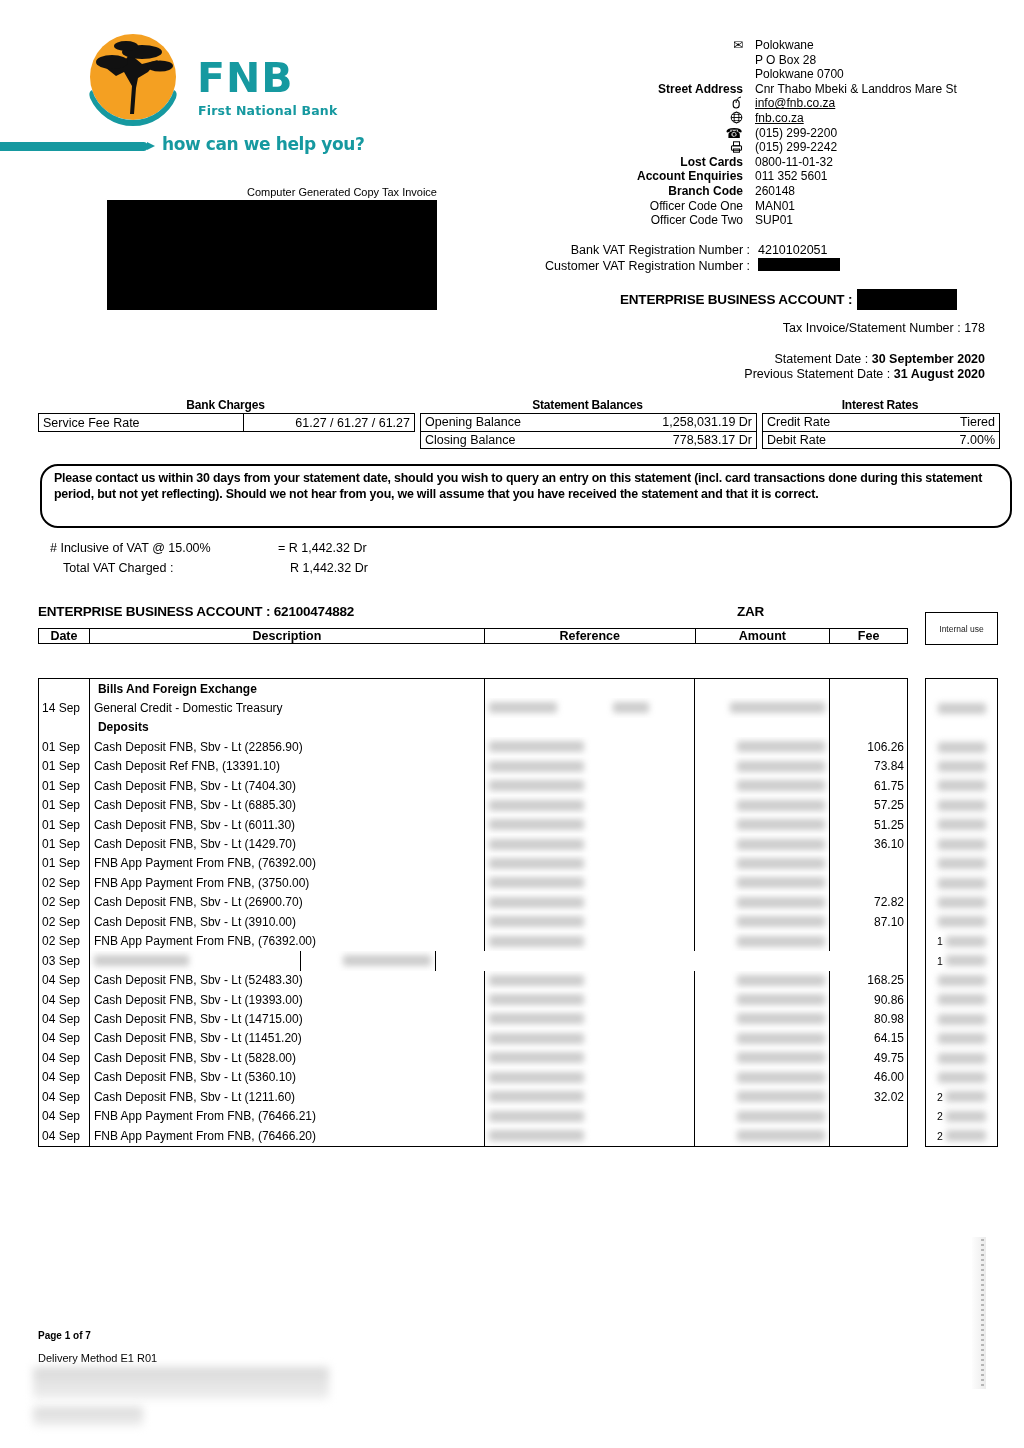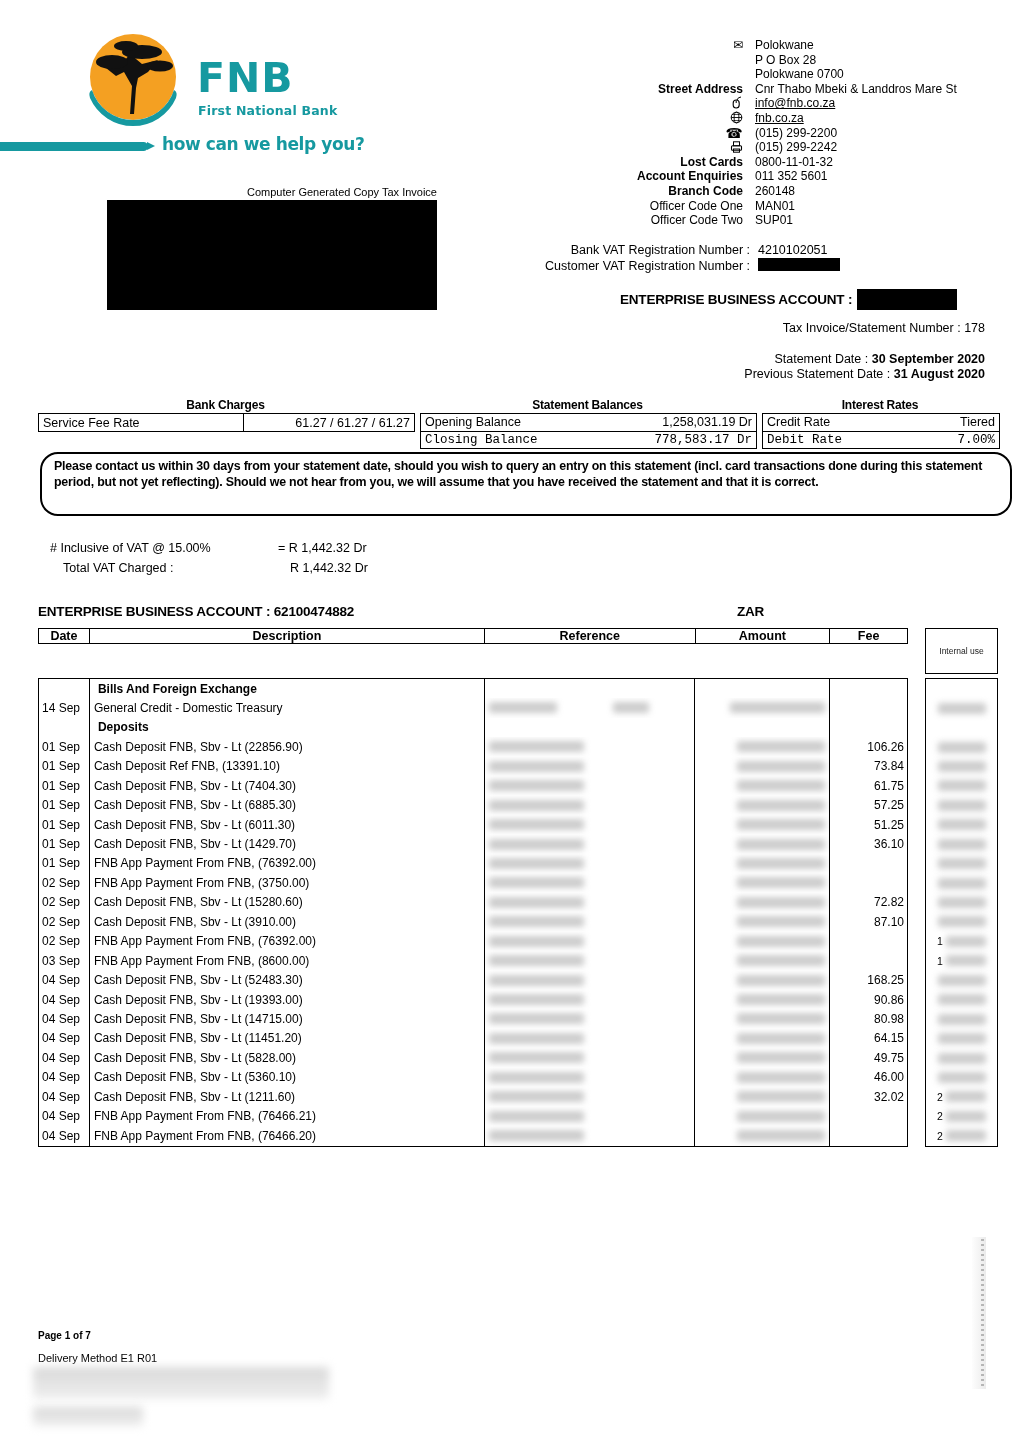--- a/index.html
+++ b/index.html
@@ -28,21 +28,21 @@
   .reg .c-label{text-align:right;}
   .blackbox{background:#000;display:inline-block;}
   .ent-head{font-weight:bold;font-size:13.5px;letter-spacing:-.2px;display:flex;align-items:center;}
   .meta-line{font-size:12.5px;text-align:right;white-space:nowrap;}
   .meta-line b{font-weight:bold;}
 
   
   .sum-title{font-weight:bold;font-size:12px;text-align:center;letter-spacing:-.2px;}
   .sum-table{border:1.5px solid #000;font-size:12.5px;}
   .sum-row{display:flex;justify-content:space-between;height:16.5px;align-items:center;padding:0 4px;}
-  .sum-row + .sum-row{border-top:1.5px solid #000;font-family:Liberation Mono, monospace;}
+  .sum-row + .sum-row{border-top:1.5px solid #000;}
   .bc-table{display:flex;border:1.5px solid #000;font-size:12.5px;height:17px;}
   .bc-cell{display:flex;align-items:center;padding:0 4px;}
   .bc-cell.val{border-left:1.5px solid #000;flex:1;justify-content:flex-end;}
 
   
   .notice{border:2px solid #000;border-radius:18px;padding:4px 12px;font-weight:bold;
           font-size:12.4px;line-height:1.3;letter-spacing:-.2px;}
 
   
   .vat-line{font-size:12.5px;}
@@ -208,38 +208,38 @@
     <div class="sum-row">
       <span>Credit Rate</span>
         <span>Tiered</span>
     </div>
     <div class="sum-row">
       <span>Debit Rate</span>
         <span>7.00%</span>
     </div>
   </div>
 
-  <div class="abs notice" style="left:40px;top:452px;width:944px;height:52px;">Please contact us within 30 days from your statement date, should you wish to query an entry on this statement (incl. card transactions done during this statement period, but not yet reflecting). Should we not hear from you, we will assume that you have received the statement and that it is correct.</div>
+  <div class="abs notice" style="left:40px;top:464px;width:944px;height:52px;">Please contact us within 30 days from your statement date, should you wish to query an entry on this statement (incl. card transactions done during this statement period, but not yet reflecting). Should we not hear from you, we will assume that you have received the statement and that it is correct.</div>
 
   <div class="abs vat-line" style="left:50px;top:541px;"># Inclusive of VAT @ 15.00%</div>
   <div class="abs vat-line" style="left:278px;top:541px;">= R 1,442.32 Dr</div>
   <div class="abs vat-line" style="left:63px;top:561px;">Total VAT Charged :</div>
   <div class="abs vat-line" style="left:290px;top:561px;">R 1,442.32 Dr</div>
 
   <div class="abs sec-title" style="left:38px;top:604px;">ENTERPRISE BUSINESS ACCOUNT : 62100474882</div>
   <div class="abs sec-title" style="left:737px;top:604px;">ZAR</div>
 
   <div class="abs thead" style="left:38px;top:628px;width:870px;">
     <div class="th" style="width:50px;">Date</div>
     <div class="th" style="width:396px;">Description</div>
     <div class="th" style="width:211px;">Reference</div>
     <div class="th" style="width:135px;">Amount</div>
     <div class="th" style="width:78px;">Fee</div>
   </div>
-  <div class="abs int-box" style="left:925px;top:628px;width:73px;height:46px;">
+  <div class="abs int-box" style="left:925px;top:612px;width:73px;height:33px;">
     <span class="int-head-label">Internal use</span>
   </div>
 
   <div class="abs tbody" style="left:38px;top:678px;width:870px;height:469px;">
       <div class="trow">
         <div class="tc tc-date"></div>
         <div class="tc tc-desc boldrow">Bills And Foreign Exchange</div>
         <div class="tc tc-ref"></div>
         <div class="tc tc-amt"></div>
         <div class="tc tc-fee"></div>
@@ -327,21 +327,21 @@
         <div class="tc tc-date">02 Sep</div>
         <div class="tc tc-desc">FNB App Payment From FNB, (3750.00)</div>
         <div class="tc tc-ref"><span class="blob ml" style="width: 95px;"></span></div>
         <div class="tc tc-amt">
           <span class="blob" style="width: 88px;"></span>
         </div>
         <div class="tc tc-fee"></div>
       </div>
       <div class="trow">
         <div class="tc tc-date">02 Sep</div>
-        <div class="tc tc-desc">Cash Deposit FNB, Sbv - Lt (15280.60)</div>
+        <div class="tc tc-desc">Cash Deposit FNB, Sbv - Lt (26900.70)</div>
         <div class="tc tc-ref"><span class="blob ml" style="width: 95px;"></span></div>
         <div class="tc tc-amt">
           <span class="blob" style="width: 88px;"></span>
         </div>
         <div class="tc tc-fee">72.82</div>
       </div>
       <div class="trow">
         <div class="tc tc-date">02 Sep</div>
         <div class="tc tc-desc">Cash Deposit FNB, Sbv - Lt (3910.00)</div>
         <div class="tc tc-ref"><span class="blob ml" style="width: 95px;"></span></div>
@@ -354,21 +354,20 @@
         <div class="tc tc-date">02 Sep</div>
         <div class="tc tc-desc">FNB App Payment From FNB, (76392.00)</div>
         <div class="tc tc-ref"><span class="blob ml" style="width: 95px;"></span></div>
         <div class="tc tc-amt">
           <span class="blob" style="width: 88px;"></span>
         </div>
         <div class="tc tc-fee"></div>
       </div>
       <div class="trow">
         <div class="tc tc-date">03 Sep</div>
-        <div class="tc tc-desc">FNB App Payment From FNB, (8600.00)</div>
         <div class="tc tc-ref"><span class="blob ml" style="width: 95px;"></span></div>
         <div class="tc tc-amt">
           <span class="blob" style="width: 88px;"></span>
         </div>
         <div class="tc tc-fee"></div>
       </div>
       <div class="trow">
         <div class="tc tc-date">04 Sep</div>
         <div class="tc tc-desc">Cash Deposit FNB, Sbv - Lt (52483.30)</div>
         <div class="tc tc-ref"><span class="blob ml" style="width: 95px;"></span></div>

